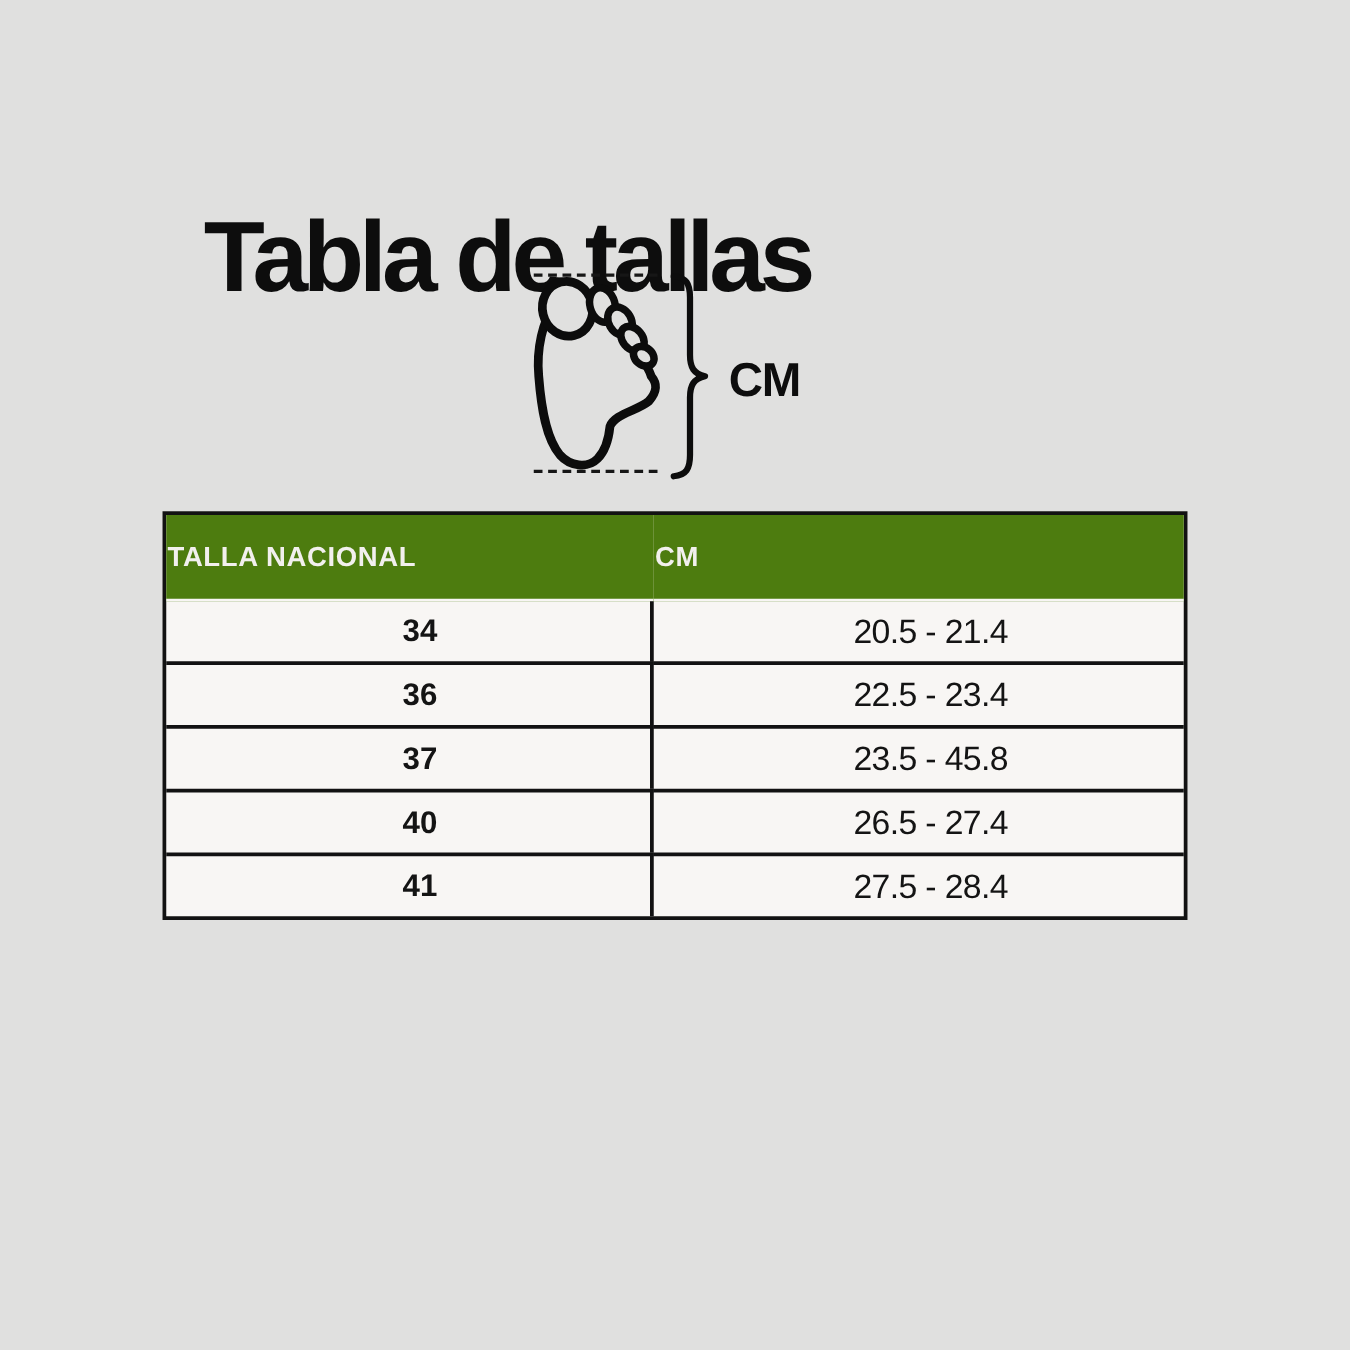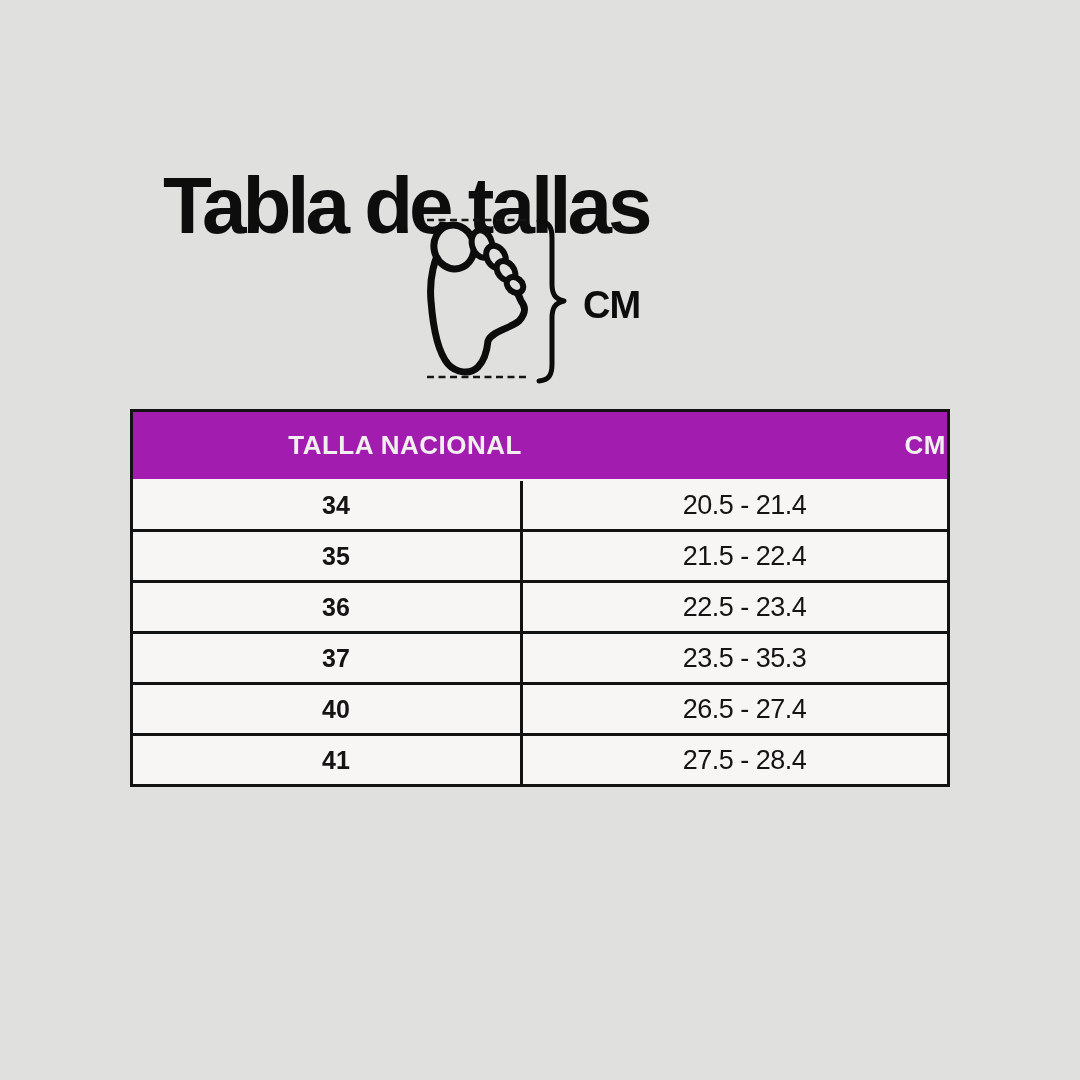--- a/index.html
+++ b/index.html
@@ -35,26 +35,26 @@
     left:130px; top:409px;
     width:820px;
     border-collapse:separate;
     border-spacing:0;
     border:3px solid #121212;
     background:#f8f6f4;
     table-layout:fixed;
   }
   .size-table th {
     height:65px;
-    background:#a21caf;
+    background:#4d7c0f;
     color:#f2f0ee;
-    font-size:26px;
+    font-size:22px;
     font-weight:700;
     letter-spacing:0.5px;
-    text-align:right;
+    text-align:left;
     vertical-align:middle;
     border-bottom:2px solid #f8f6f4;
   }
   .size-table td {
     height:46px;
     text-align:center;
     vertical-align:middle;
     border-top:3px solid #121212;
     color:#141414;
     font-size:27px;
@@ -119,30 +119,26 @@
       <th>TALLA NACIONAL</th>
       <th>CM</th>
     </tr>
   </thead>
   <tbody>
       <tr>
         <td>34</td>
         <td>20.5 - 21.4</td>
       </tr>
       <tr>
-        <td>35</td>
-        <td>21.5 - 22.4</td>
-      </tr>
-      <tr>
         <td>36</td>
         <td>22.5 - 23.4</td>
       </tr>
       <tr>
         <td>37</td>
-        <td>23.5 - 35.3</td>
+        <td>23.5 - 45.8</td>
       </tr>
       <tr>
         <td>40</td>
         <td>26.5 - 27.4</td>
       </tr>
       <tr>
         <td>41</td>
         <td>27.5 - 28.4</td>
       </tr>
     </tbody>

